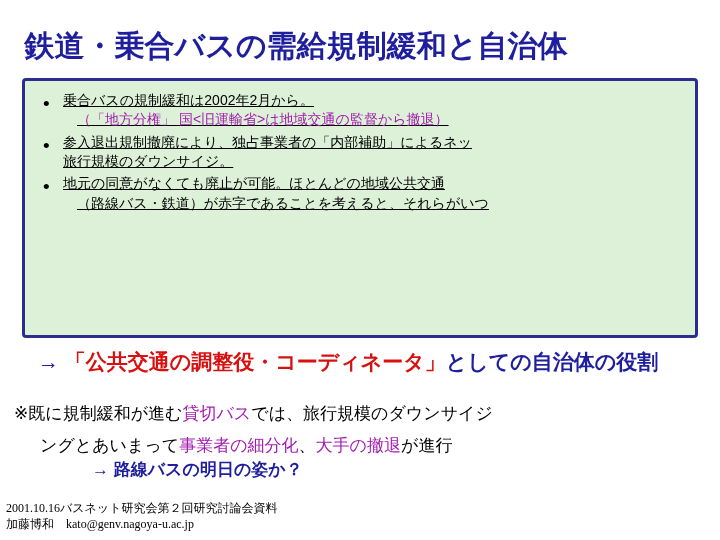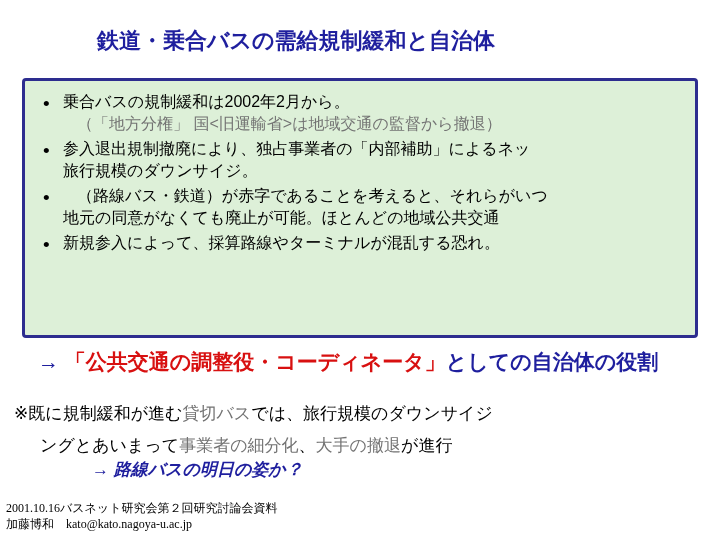--- a/index.html
+++ b/index.html
@@ -19,21 +19,21 @@
     width: 720px;
     height: 540px;
     box-sizing: border-box;
   }
   .title {
     position: absolute;
     top: 26px;
     left: 0;
     width: 592px;
     text-align: center;
-    font-size: 22px;
+    font-size: 30px;
     font-weight: bold;
     color: #1f1f9e;
     letter-spacing: 0px;
     white-space: nowrap;
   }
   .box {
     position: absolute;
     top: 78px;
     left: 22px;
     width: 676px;
@@ -46,35 +46,36 @@
   }
   ul.bullets {
     list-style: none;
     margin: 0;
     padding: 0;
   }
   ul.bullets > li {
     position: relative;
     padding-left: 28px;
     margin: 0 0 3px 0;
-    font-size: 16px;
+    font-size: 14px;
     line-height: 1.38;
     color: #000000;
+    text-decoration: underline;
   }
   ul.bullets > li::before {
     content: "•";
     position: absolute;
     left: 8px;
     top: 0;
     font-size: 19px;
     color: #000000;
   }
   .ln { display: block; }
   .ind1 { padding-left: 14px; }
-  .red { color: #737373; }
+  .red { color: #a21caf; }
   .arrow-line {
     position: absolute;
     top: 348px;
     left: 26px;
     width: 680px;
     font-size: 21px;
     font-weight: bold;
     color: #1f1f9e;
     white-space: nowrap;
     margin-left: 12px;
@@ -86,21 +87,20 @@
     left: 14px;
     width: 700px;
     font-size: 17px;
     line-height: 1.40;
     color: #000000;
   }
   .note .ln2 { display: block; padding-left: 26px; margin-top: 8px; }
   .note .sub {
     display: block;
     padding-left: 78px;
-    font-style: italic;
     color: #1f1f9e;
     font-weight: bold;
   }
   .footer {
     position: absolute;
     left: 6px;
     bottom: 8px;
     font-size: 12px;
     line-height: 1.35;
     color: #000000;
@@ -119,37 +119,34 @@
     <ul class="bullets">
       <li>
         <span class="ln">乗合バスの規制緩和は2002年2月から。</span>
         <span class="ln ind1 red">（「地方分権」 国&lt;旧運輸省&gt;は地域交通の監督から撤退）</span>
       </li>
       <li>
         <span class="ln">参入退出規制撤廃により、独占事業者の「内部補助」によるネッ</span>
         <span class="ln">旅行規模のダウンサイジ。</span>
       </li>
       <li>
+        <span class="ln">地元の同意がなくても廃止が可能。ほとんどの地域公共交通</span>
         <span class="ln ind1">（路線バス・鉄道）が赤字であることを考えると、それらがいつ</span>
-        <span class="ln">地元の同意がなくても廃止が可能。ほとんどの地域公共交通</span>
-      </li>
-      <li>
-        <span class="ln">新規参入によって、採算路線やターミナルが混乱する恐れ。</span>
       </li>
     </ul>
   </div>
 
   <div class="arrow-line">
     <span>→ </span><span class="rd">「公共交通の調整役・コーディネータ」</span><span>としての自治体の役割</span>
   </div>
 
   <div class="note">
     <span class="ln"><span>※既に規制緩和が進む</span><span class="red">貸切バス</span><span>では、旅行規模のダウンサイジ</span></span>
     <span class="ln2"><span>ングとあいまって</span><span class="red">事業者の細分化</span><span>、</span><span class="red">大手の撤退</span><span>が進行</span></span>
     <span class="sub">→ 路線バスの明日の姿か？</span>
   </div>
 
   <div class="footer">
     <span>2001.10.16バスネット研究会第２回研究討論会資料</span>
-    <span>加藤博和　kato@kato.nagoya-u.ac.jp</span>
+    <span>加藤博和　kato@genv.nagoya-u.ac.jp</span>
   </div>
 
 </div>
 
 </body></html>

